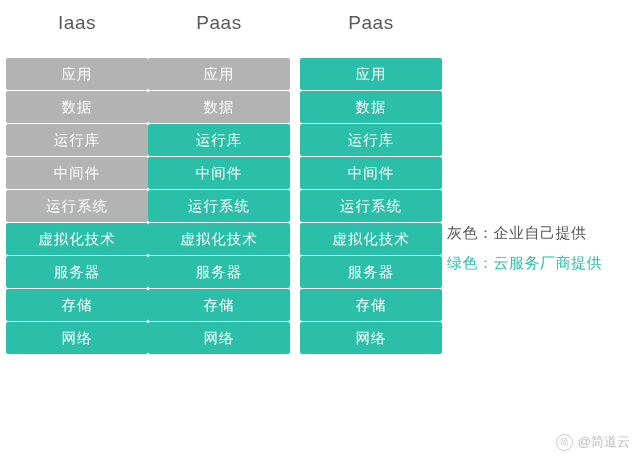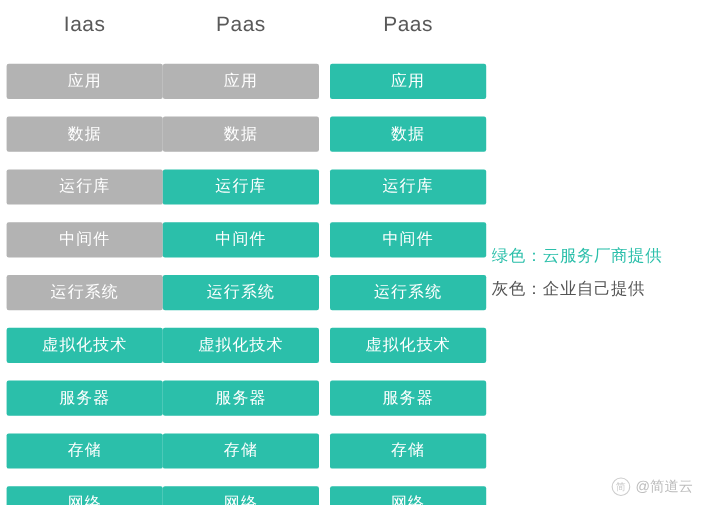--- a/index.html
+++ b/index.html
@@ -42,21 +42,21 @@
   }
   .cells {
     margin-top: 20px;
   }
   .cell {
     height: 32px;
     line-height: 32px;
     text-align: center;
     color: #ffffff;
     font-size: 14.5px;
-    margin-bottom: 16px;
+    margin-bottom: 1px;
     border-radius: 2px;
     letter-spacing: 1px;
   }
   .cell.gray  { background: #b3b3b3; }
   .cell.green { background: #2bbfaa; }
 
   .legend {
     position: absolute;
     left: 447px;
     top: 218px;
@@ -136,22 +136,22 @@
       <div class="cell green">中间件</div>
       <div class="cell green">运行系统</div>
       <div class="cell green">虚拟化技术</div>
       <div class="cell green">服务器</div>
       <div class="cell green">存储</div>
       <div class="cell green">网络</div>
     </div>
   </div>
 
   <div class="legend">
+    <div class="legend-row legend-gray">灰色：企业自己提供</div>
     <div class="legend-row legend-green">绿色：云服务厂商提供</div>
-    <div class="legend-row legend-gray">灰色：企业自己提供</div>
   </div>
 
   <div class="watermark">
     <span class="wm-badge">简</span>
     <span>@简道云</span>
   </div>
 
 </div>
 
 </body></html>

